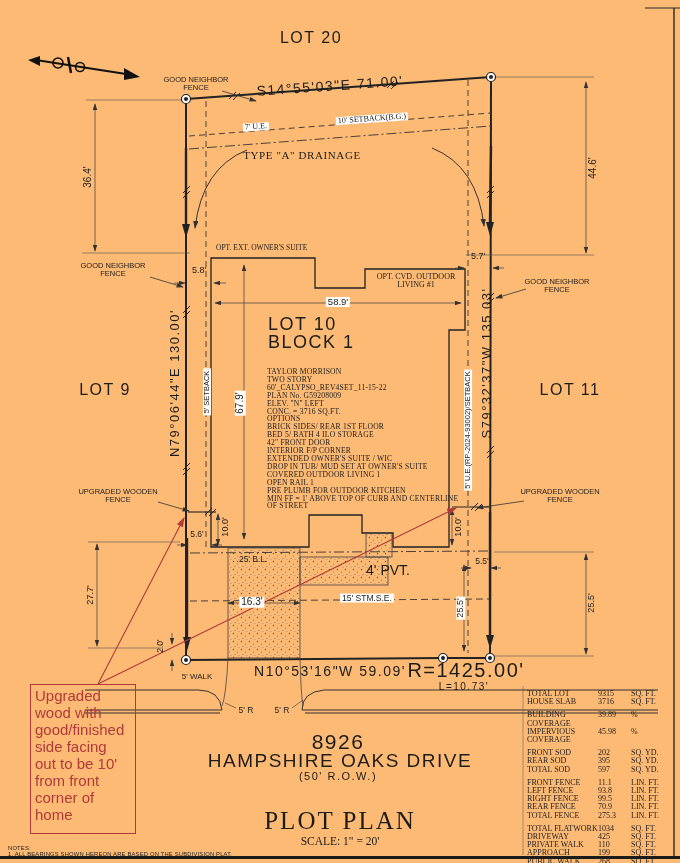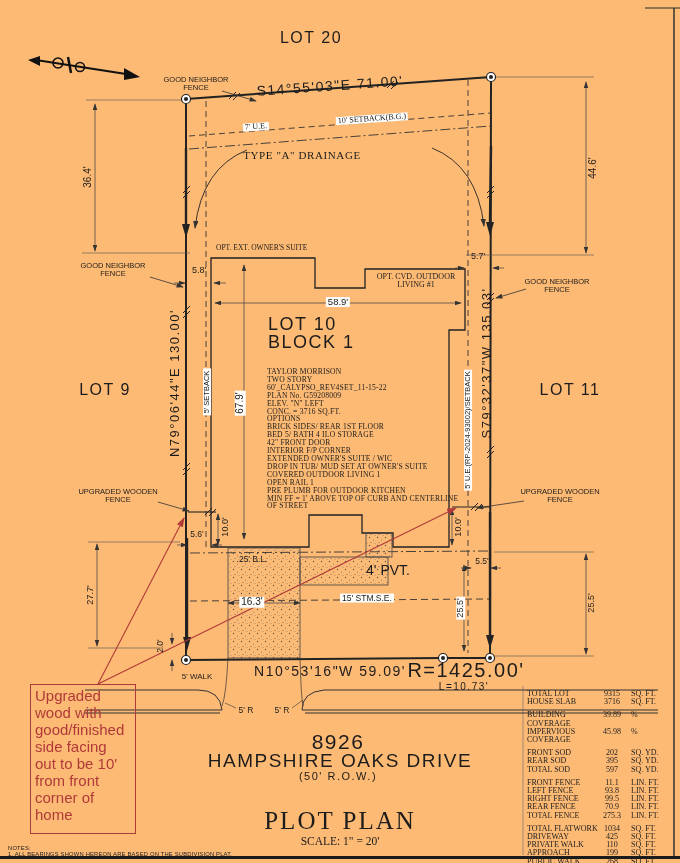--- a/index.html
+++ b/index.html
@@ -16,21 +16,21 @@
   .cad{letter-spacing:1.5px;}
   .spec{font-family:"Liberation Serif",serif;font-size:7.6px;line-height:7.9px;letter-spacing:.2px;}
   .lotblk{font-size:18px;letter-spacing:1.5px;line-height:17.5px;}
   .rednote{position:absolute;left:30px;top:684px;width:100px;height:146px;border:1.6px solid #b03a3a;
            color:#b03a3a;font-size:15px;line-height:17px;padding:2px 0 0 4px;white-space:pre-line;}
   .tbl{position:absolute;left:527px;top:690px;width:146px;font-family:"Liberation Serif",serif;
        font-size:8px;line-height:8.2px;color:#222;}
   .tgrp{margin-bottom:5px;}
   .trow{display:flex;}
   .tn{flex:1;}
-  .tv{width:28px;text-align:center;}
+  .tv{width:28px;text-align:left;}
   .tu{width:42px;padding-left:5px;}
   .notes{position:absolute;left:8px;top:845px;font-size:5.8px;line-height:6.4px;color:#222;letter-spacing:.2px;}
 </style>
 </head>
 <body>
 
 <div id="sheet">
 
 <svg width="680" height="863" viewBox="0 0 680 863">
   <defs>

